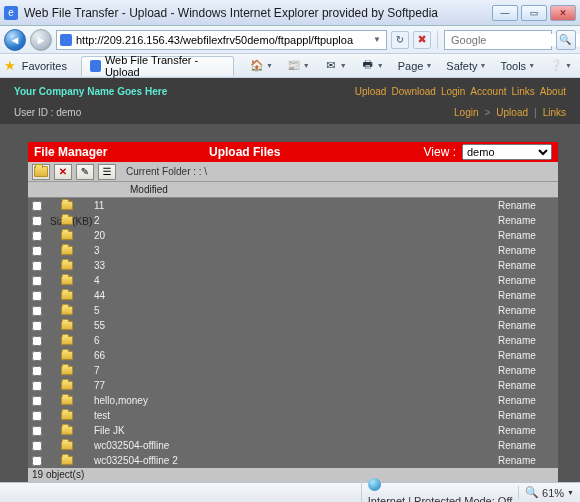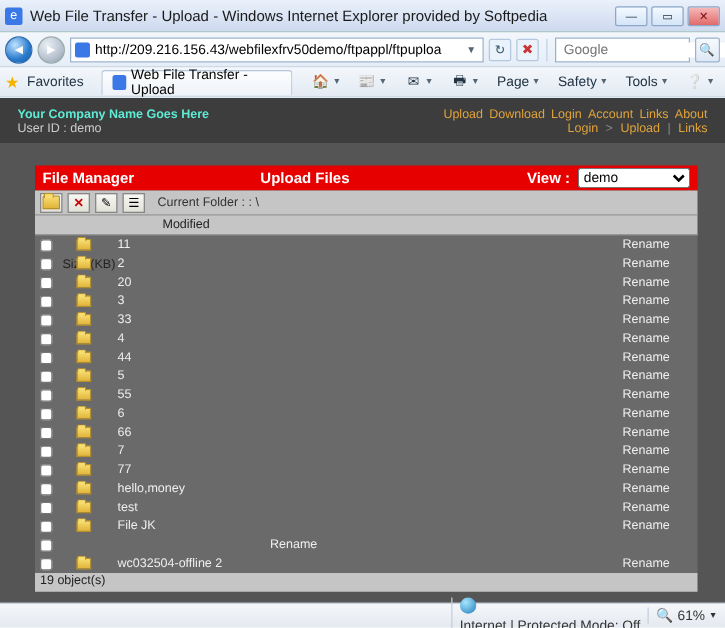--- a/index.html
+++ b/index.html
@@ -40,33 +40,33 @@
 .toolbtn .caret { font-size:7px; color:#567; }
 .ticon { width:14px; height:14px; display:flex;align-items:center;justify-content:center; font-size:11px; }
 
 
 .page { height: calc(502px - 26px - 28px - 24px - 20px); background:#555; overflow:auto; }
 .header { background:#3d3d3d; padding:8px 14px 6px; }
 .headrow { display:flex; align-items:center; }
 .company { color:#5eead4; font-weight:bold; font-size:10px; }
 .hlinks { margin-left:auto; display:flex; gap:5px; font-size:10px; }
 .hlinks span { color:#e0a33a; }
-.subhead { display:flex; align-items:center; font-size:10px; }
+.subhead { display:flex; align-items:center; font-size:10px; margin-top:10px; }
 .subhead .uid { color:#ccc; }
 .subhead .crumbs { margin-left:auto; display:flex; gap:6px; align-items:center; }
 .subhead .crumbs a { color:#e0a33a; text-decoration:none; }
 .subhead .crumbs .sep { color:#888; }
 
 .filebox { margin: 18px 22px 18px 28px; }
 .redbar { background:#e60000; height:20px; display:flex; align-items:center; color:#fff; font-weight:bold; font-size:12px; padding:0 6px; }
 .redbar .left { }
 .redbar .mid { margin:0 auto; padding-left:30px;text-align:right; }
 .redbar .right { margin-left:auto; display:flex; align-items:center; gap:6px; }
 .redbar select { font-size:11px; height:16px; width:90px; }
-.redbar .viewlbl { font-weight:bold; }
+.redbar .viewlbl { font-weight:normal; }
 
 .toolbar2 { background:#c5c5c5; height:20px; display:flex; align-items:center; padding:0 4px; gap:4px; font-size:10px; border-bottom:1px solid #999; }
 .tbtn { width:18px; height:16px; border:1px solid #888; background:linear-gradient(#f8f8f4,#e2e2d7); display:flex;align-items:center;justify-content:center; font-size:10px; }
 .foldicon { width:14px;height:11px;background:linear-gradient(#f7dc6f,#e1b43a);border:1px solid #b8912a;border-radius:1px 1px 0 0;position:relative; }
 .foldicon::before{content:"";position:absolute;top:-3px;left:0;width:6px;height:3px;background:#f7dc6f;border:1px solid #b8912a;border-bottom:0;border-radius:1px 1px 0 0;}
 .curfold { color:#333; margin-left:6px; }
 
 .gridhead { background:#c5c5c5; height:16px; display:flex; font-size:10px; color:#222; border-bottom:1px solid #888; }
 .gridhead div { padding:2px 4px; }
 .col-cb { width:18px; }
@@ -408,20 +408,24 @@
             <span>File JK</span>
           </div>
           <div class="sz"></div>
           <div class="md"></div>
           <div class="act">Rename</div>
         </div>
         <div class="row">
           <div class="cb">
             <input type="checkbox" style="">
           </div>
+          <div class="nm">
+            <span class="foldicon"></span>
+            <span>wc032504-offline</span>
+          </div>
           <div class="sz"></div>
           <div class="md"></div>
           <div class="act">Rename</div>
         </div>
         <div class="row">
           <div class="cb">
             <input type="checkbox" style="">
           </div>
           <div class="nm">
             <span class="foldicon"></span>

